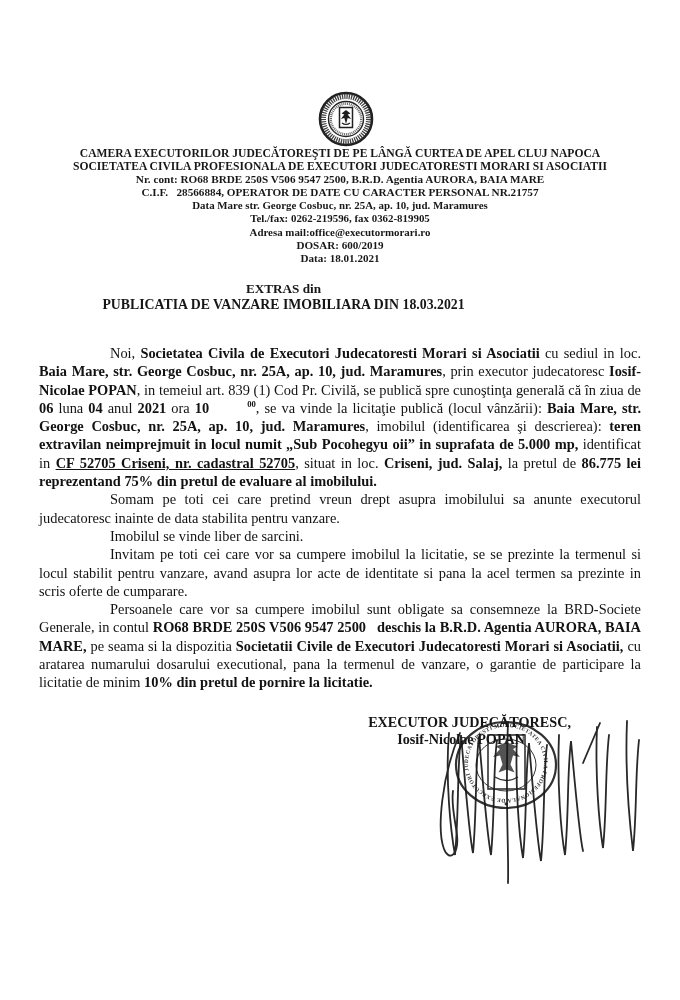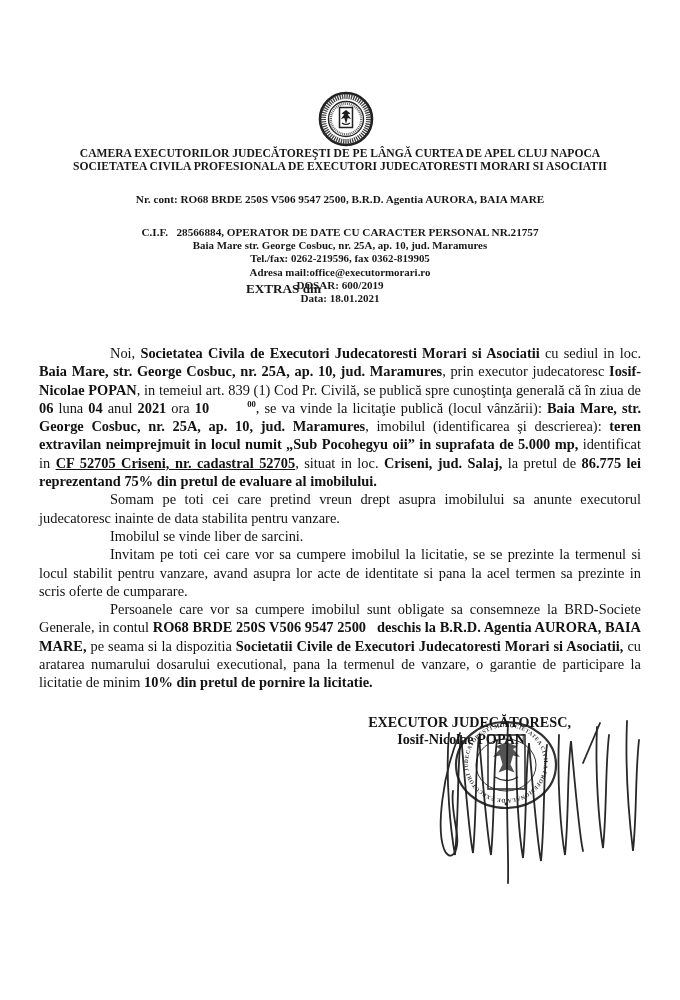--- a/index.html
+++ b/index.html
@@ -11,21 +11,21 @@
     text-decoration:underline;
   }
   
   .seal { position:absolute; left:317px; top:90px; width:58px; height:58px; }
   
   .letterhead {
     position:absolute; top:147px; left:0; width:680px;
     text-align:center; font-weight:bold; line-height:13.1px; color:#181818;
   }
   .hl-a { font-size:11.6px; }
-  .hl-b { font-size:11.2px;margin-top:20px; }
+  .hl-b { font-size:11.2px; }
   .hl-c { font-size:10.9px; }
   .hl-d { font-size:11.1px; }
   
   .doc-title {
     position:absolute; top:281px; left:0; width:567px;
     text-align:center; font-weight:bold; color:#161616; line-height:16px;
   }
   .title-1 { font-size:13.2px; }
   .title-2 { font-size:13.8px; }
   
@@ -58,29 +58,30 @@
     <rect x="22.5" y="17.5" width="13" height="20" fill="none" stroke="#202020" stroke-width="1.5"></rect>
     <path d="M29 20 l-4.5 3.5 2.8 1 -3.4 4.5 3.4 -1 1.7 6 1.7 -6 3.4 1 -3.4 -4.5 2.8 -1 z" fill="#1d1d1d"></path>
     <path d="M25 33 q4 3 8 0" stroke="#1d1d1d" stroke-width="1.2" fill="none"></path>
   </svg>
 
   <div class="letterhead">
     <div class="hl-a">CAMERA EXECUTORILOR JUDECĂTOREŞTI DE PE LÂNGĂ CURTEA DE APEL CLUJ NAPOCA</div>
     <div class="hl-a">SOCIETATEA CIVILA PROFESIONALA DE EXECUTORI JUDECATORESTI MORARI SI ASOCIATII</div>
     <div class="hl-b">Nr. cont: RO68 BRDE 250S V506 9547 2500, B.R.D. Agentia AURORA, BAIA MARE</div>
     <div class="hl-b">C.I.F.&nbsp;&nbsp;&nbsp;28566884, OPERATOR DE DATE CU CARACTER PERSONAL NR.21757</div>
-    <div class="hl-c">Baia Mare str. George Cosbuc, nr. 25A, ap. 10, jud. Maramures</div>
+    <div class="hl-c">Data Mare str. George Cosbuc, nr. 25A, ap. 10, jud. Maramures</div>
     <div class="hl-c">Tel./fax: 0262-219596, fax 0362-819905</div>
     <div class="hl-c">Adresa mail:office@executormorari.ro</div>
     <div class="hl-d">DOSAR: 600/2019</div>
     <div class="hl-d">Data: 18.01.2021</div>
   </div>
 
   <div class="doc-title">
     <div class="title-1">EXTRAS din</div>
+    <div class="title-2">PUBLICATIA DE VANZARE IMOBILIARA DIN 18.03.2021</div>
   </div>
 
   <div class="body-text">
     <p><span>Noi, </span><span class="b">Societatea Civila de Executori Judecatoresti Morari si Asociatii</span><span> cu sediul in loc. </span><span class="b">Baia Mare, str. George Cosbuc, nr. 25A, ap. 10, jud. Maramures</span><span>, prin executor judecatoresc </span><span class="b">Iosif-Nicolae POPAN</span><span>, in temeiul art. 839 (1) Cod Pr. Civilă, se publică spre cunoştinţa generală că în ziua de </span><span class="b">06</span><span> luna </span><span class="b">04</span><span> anul </span><span class="b">2021</span><span> ora </span><span class="b">10</span><sup class="b">00</sup><span>, se va vinde la licitaţie publică (locul vânzării): </span><span class="b">Baia Mare, str. George Cosbuc, nr. 25A, ap. 10, jud. Maramures</span><span>, imobilul (identificarea şi descrierea): </span><span class="b">teren extravilan neimprejmuit in locul numit „Sub Pocohegyu oii” in suprafata de 5.000 mp,</span><span> identificat in </span><span class="b u">CF 52705 Criseni, nr. cadastral 52705</span><span>, situat in loc. </span><span class="b">Criseni, jud. Salaj,</span><span> la pretul de </span><span class="b">86.775 lei reprezentand 75% din pretul de evaluare al imobilului.</span></p>
     <p><span>Somam pe toti cei care pretind vreun drept asupra imobilului sa anunte executorul judecatoresc inainte de data stabilita pentru vanzare.</span></p>
     <p><span>Imobilul se vinde liber de sarcini.</span></p>
     <p><span>Invitam pe toti cei care vor sa cumpere imobilul la licitatie, se se prezinte la termenul si locul stabilit pentru vanzare, avand asupra lor acte de identitate si pana la acel termen sa prezinte in scris oferte de cumparare.</span></p>
     <p><span>Persoanele care vor sa cumpere imobilul sunt obligate sa consemneze la BRD-Societe Generale, in contul </span><span class="b">RO68 BRDE 250S V506 9547 2500&nbsp;&nbsp;&nbsp;deschis la B.R.D. Agentia AURORA, BAIA MARE,</span><span> pe seama si la dispozitia </span><span class="b">Societatii Civile de Executori Judecatoresti Morari si Asociatii,</span><span> cu aratarea numarului dosarului executional, pana la termenul de vanzare, o garantie de participare la licitatie de minim </span><span class="b">10% din pretul de pornire la licitatie.</span></p>
 
     <div class="sig-block">

